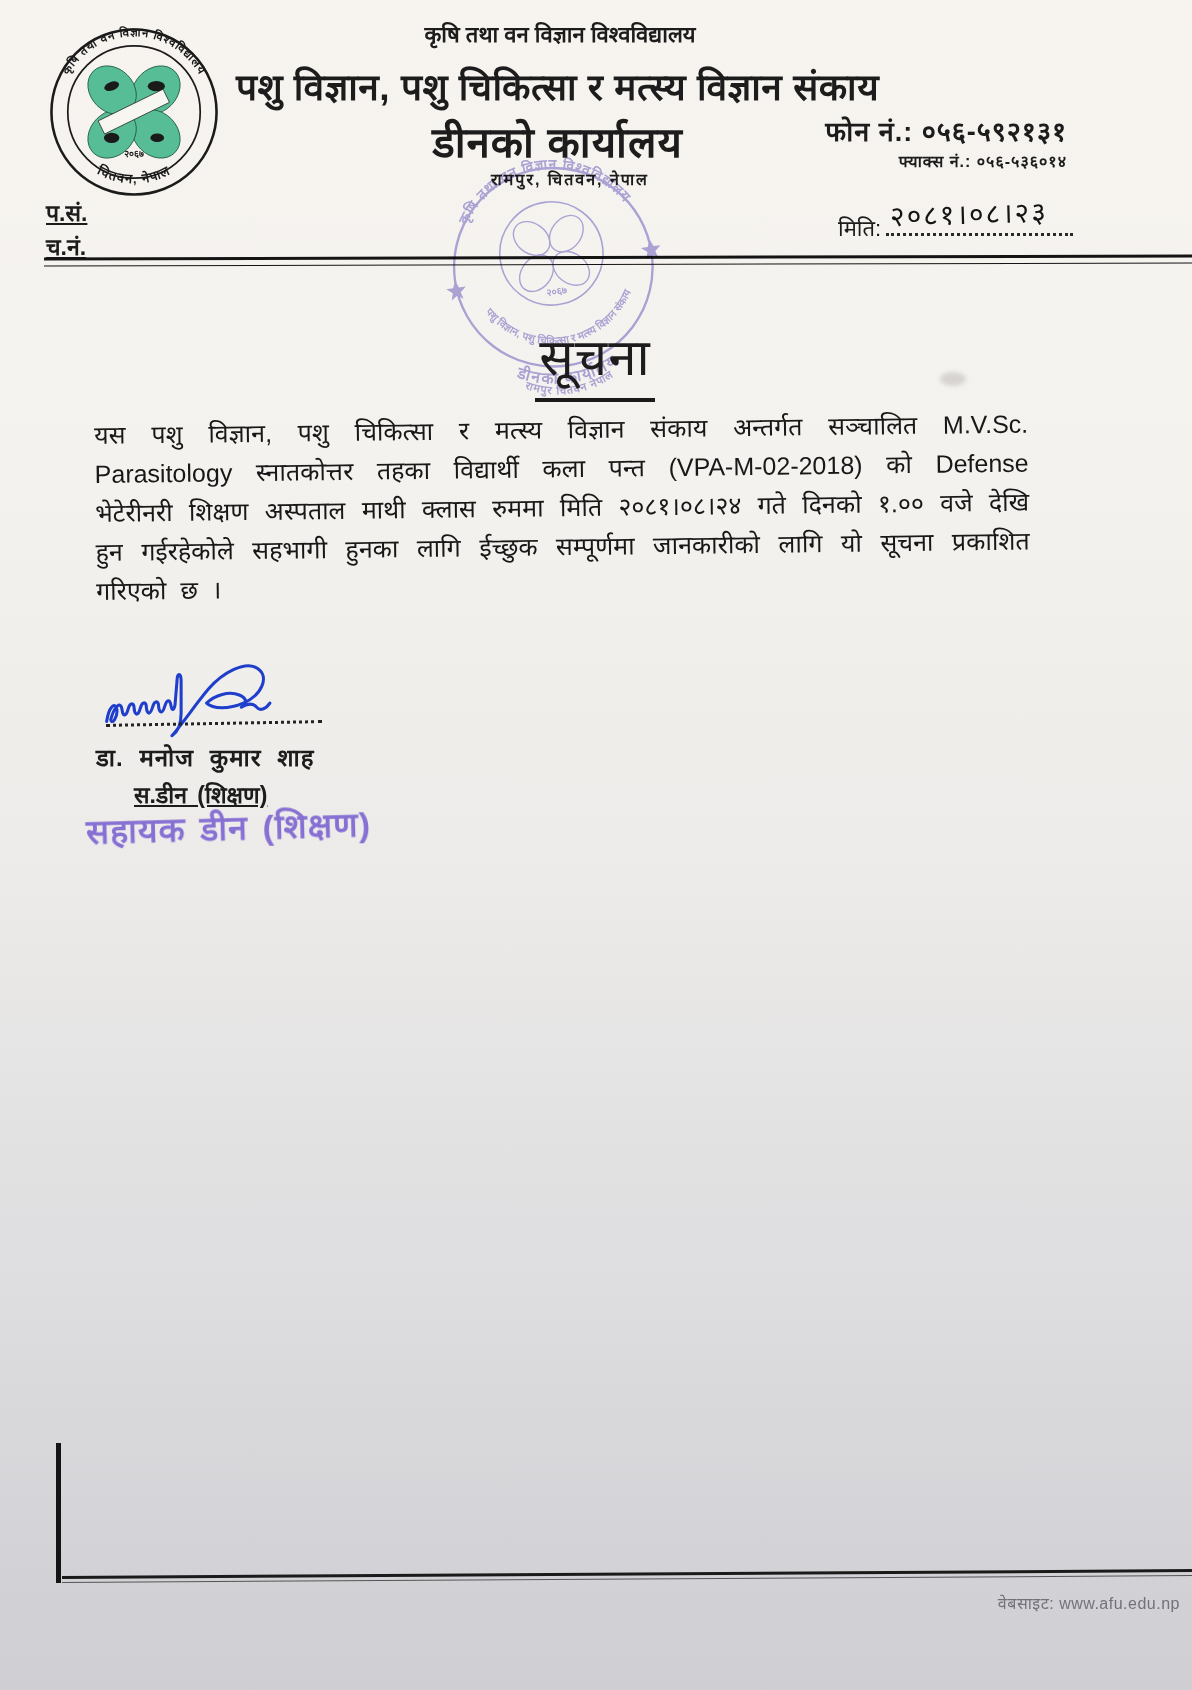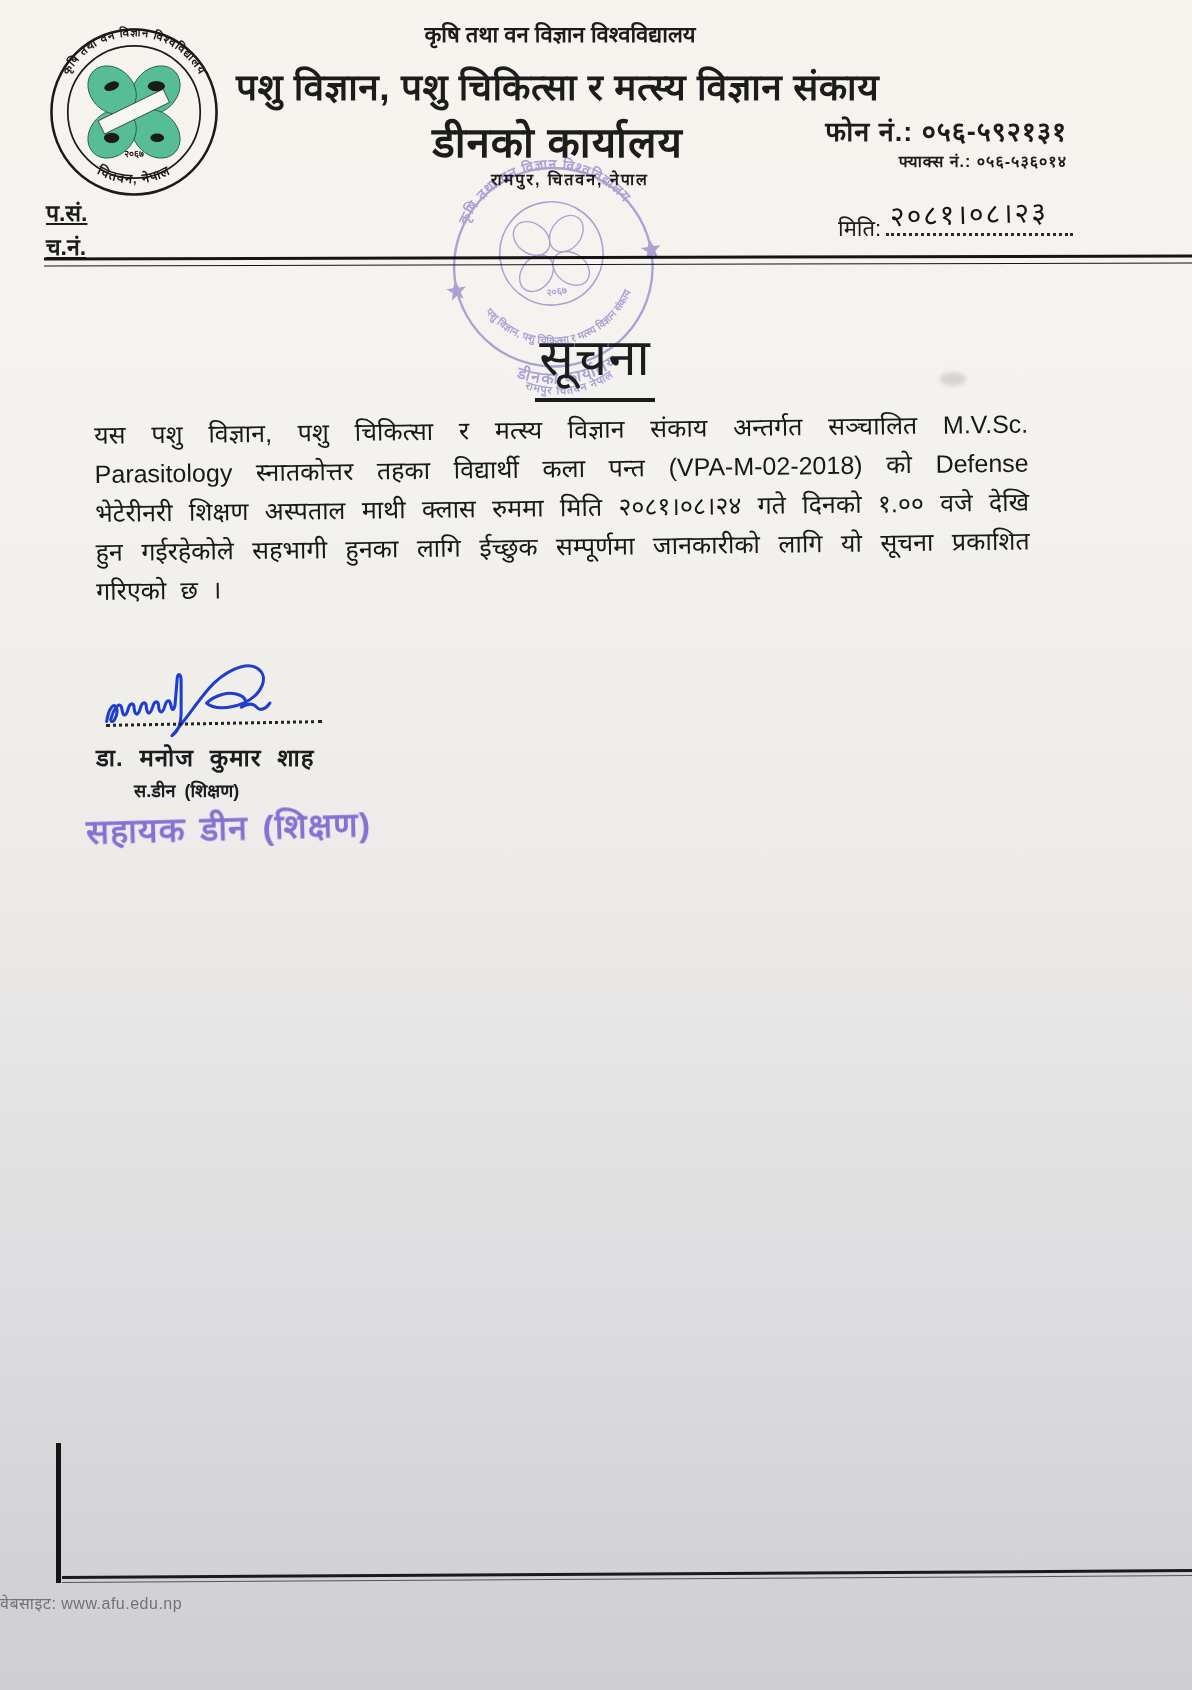--- a/index.html
+++ b/index.html
@@ -37,27 +37,27 @@
   .stamp{left:426px;top:150px;width:258px;height:258px;opacity:.52;transform:rotate(-8deg);mix-blend-mode:multiply;}
 
   .title-wrap{left:40px;top:320px;width:1110px;}
   .title{display:inline-block;font-size:51px;font-weight:400;border-bottom:4px solid #1a1a1a;padding:0 4px 8px;letter-spacing:1px;}
 
   .bodytext{left:94px;top:416px;width:934px;font-size:25px;line-height:39px;text-align:justify;word-spacing:7px;transform:rotate(-.7deg);transform-origin:left top;color:#181818;}
 
   .sig-svg{left:98px;top:646px;width:205px;height:102px;}
   .sig-dots{left:106px;top:722px;width:216px;border-bottom:3.5px dotted #232323;transform:rotate(-1deg);}
   .sig-name{left:96px;top:740px;font-size:24px;letter-spacing:1px;word-spacing:8px;}
-  .sig-desig{left:134px;top:778px;font-size:18px;word-spacing:4px;}
+  .sig-desig{left:134px;top:778px;font-size:23px;word-spacing:4px;text-decoration:underline;}
   .sig-stamp{left:86px;top:804px;font-size:34px;font-weight:700;letter-spacing:1px;word-spacing:4px;transform:rotate(-1.6deg);opacity:.88;filter:blur(.3px);}
 
   .left-bar{left:56px;top:1443px;width:4.5px;height:140px;background:#141414;}
 
   .frule{left:62px;right:0;top:1576px;height:3px;border-top:3px solid #1a1a1a;border-bottom:1px solid #555;transform:rotate(-.35deg);transform-origin:left center;}
-  .website{left:0;top:1592px;width:1180px;text-align:left;font-size:16px;color:#73717a;filter:blur(.5px);letter-spacing:.5px;}
+  .website{left:0;top:1592px;width:1180px;text-align:right;font-size:16px;color:#73717a;filter:blur(.5px);letter-spacing:.5px;}
 
   .smudge{left:940px;top:372px;width:26px;height:14px;border-radius:50%;background:#b9b6b4;opacity:.5;filter:blur(2px);}
 </style>
 </head>
 <body>
 
 <div class="abs top-univ ctr b">कृषि तथा वन विज्ञान विश्वविद्यालय</div>
 <div class="abs faculty ctr b">पशु विज्ञान, पशु चिकित्सा र मत्स्य विज्ञान संकाय</div>
 <div class="abs office ctr b">डीनको कार्यालय</div>
 <div class="abs loc ctr b">रामपुर, चितवन, नेपाल</div>

